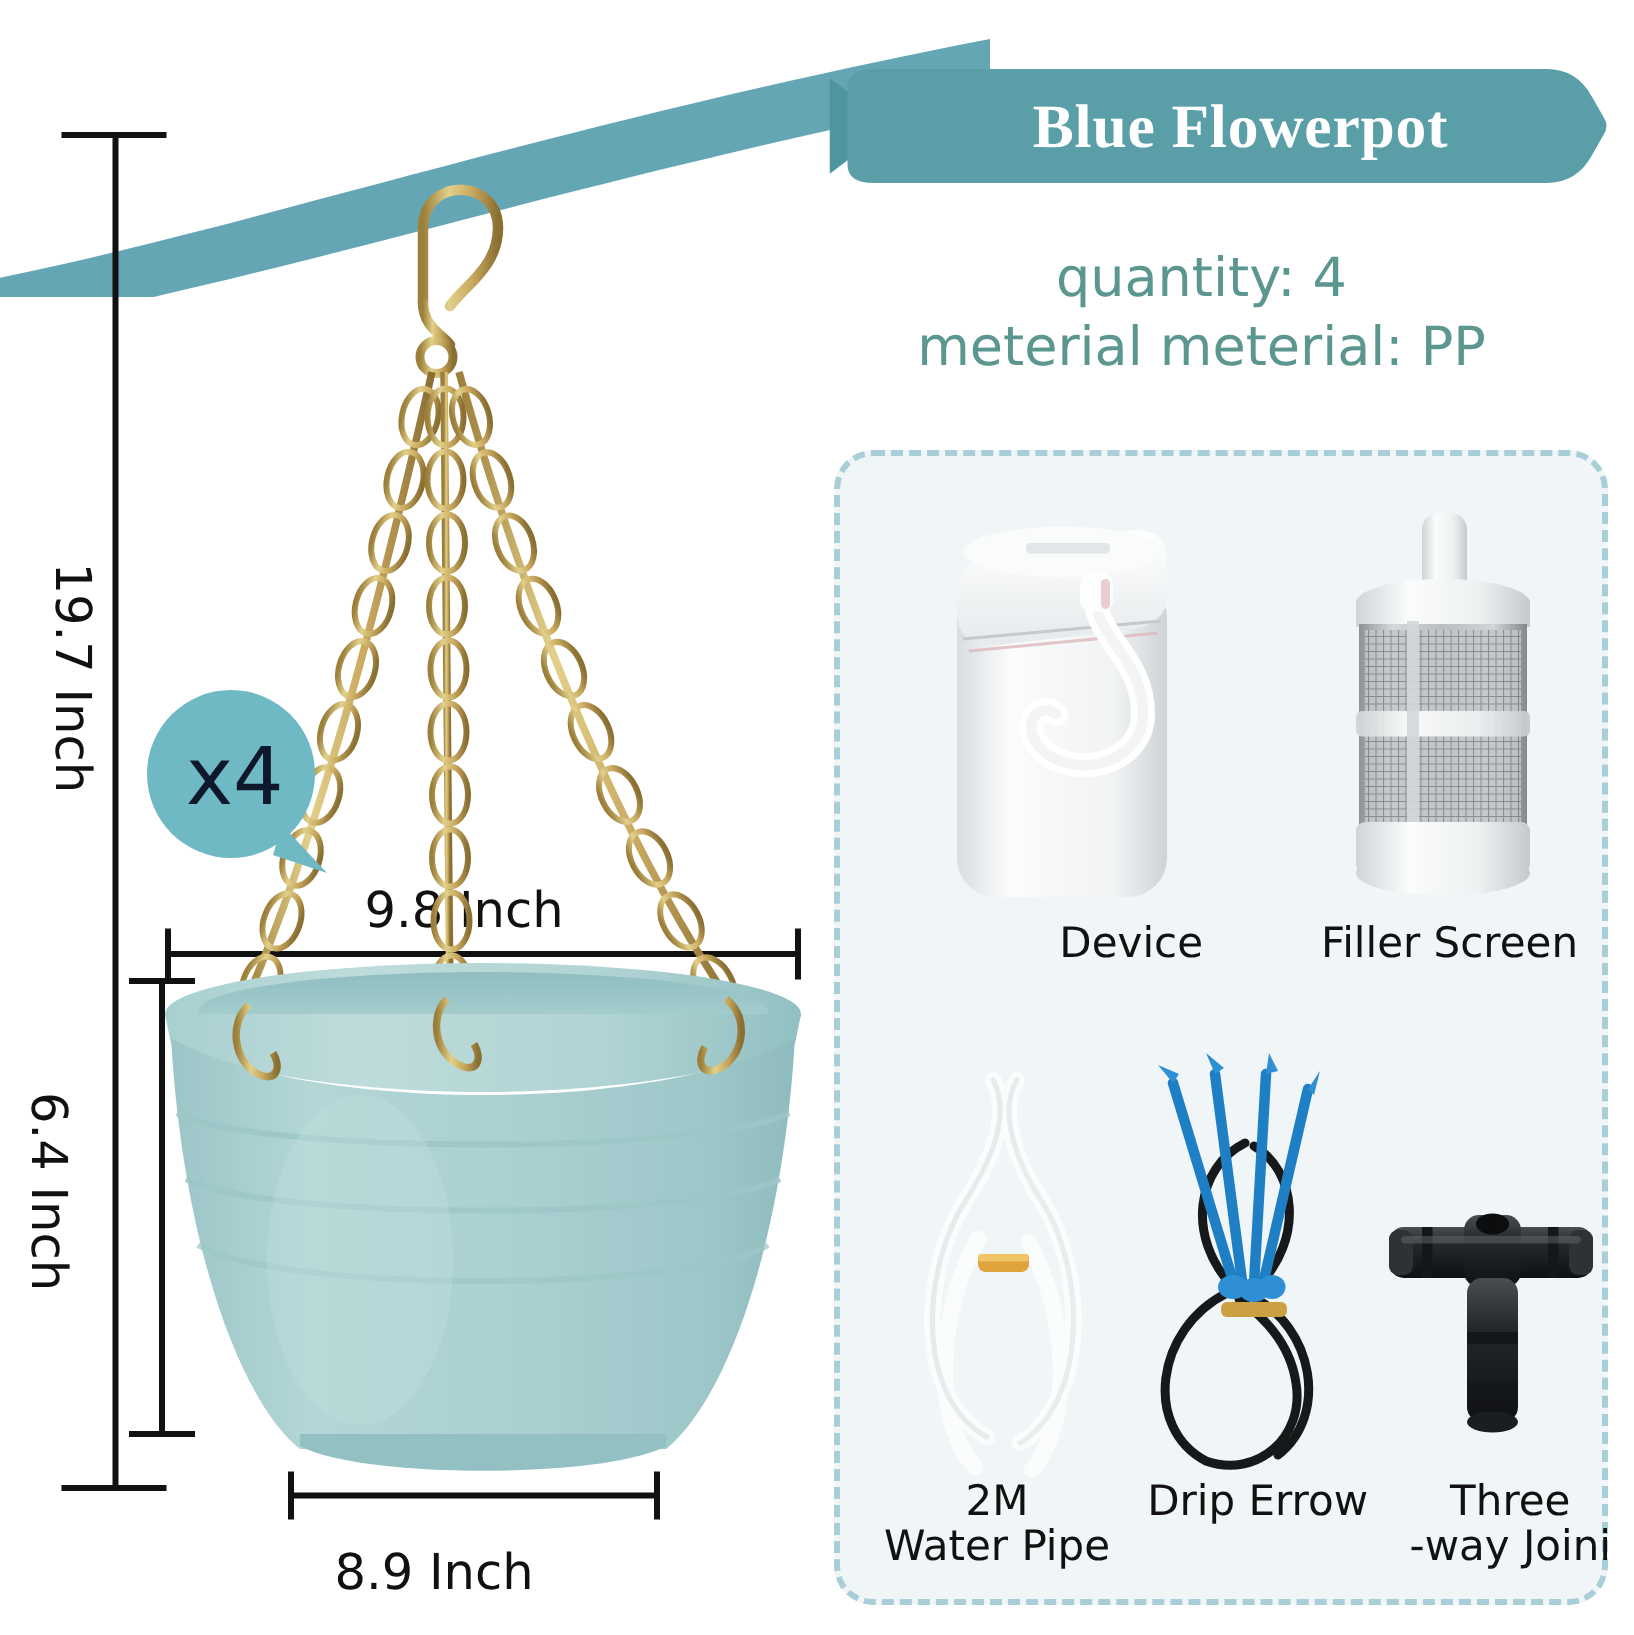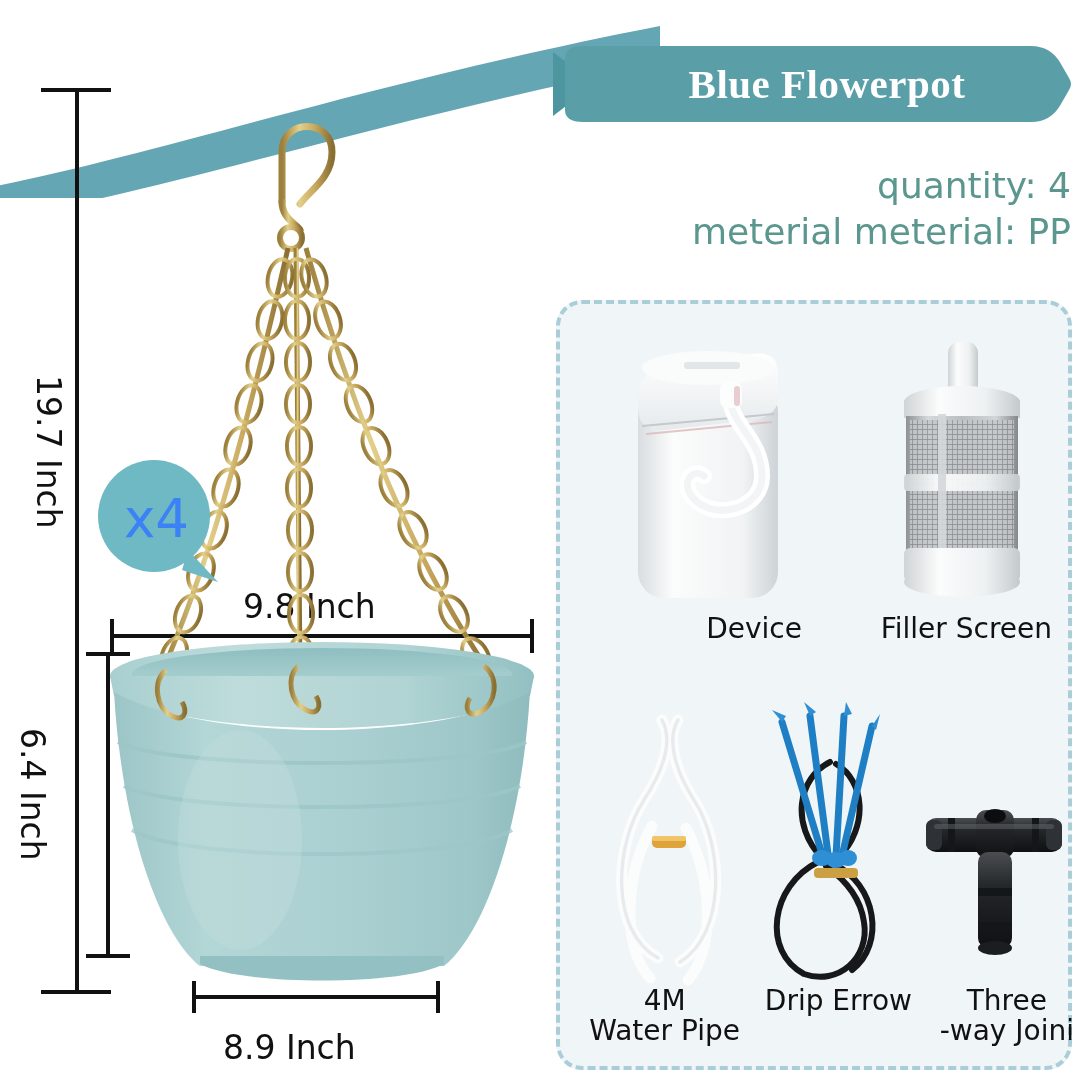--- a/index.html
+++ b/index.html
@@ -20,21 +20,21 @@
     position: absolute; left: 0; top: 0; width: 100%; height: 100%;
     display: flex; align-items: center; justify-content: center;
     color: #ffffff; font-size: 41px; font-weight: bold;
     font-family: "Liberation Serif", serif;
     letter-spacing: .5px; white-space: nowrap; padding-left: 28px;
   }
 
   
   .specs {
     position: absolute; right: 18px; top: 163px; width: 540px;
-    text-align: right; color: #5b968f; font-size: 36px; line-height: 1.28;
+    text-align: center; color: #5b968f; font-size: 36px; line-height: 1.28;
     font-family: "DejaVu Sans", sans-serif; font-weight: 400;
   }
   .specs div { white-space: nowrap; }
 
   
   .acc-panel {
     position: absolute; left: 556px; top: 300px; width: 516px; height: 770px;
     border: 4px dashed #a9ced8; border-radius: 26px;
     background: #f0f5f7;
   }
@@ -53,21 +53,21 @@
     font-family: "DejaVu Sans", sans-serif; white-space: nowrap;
   }
   .dim-vert { transform-origin: 0 0; transform: rotate(90deg); }
 
   
   .badge {
     position: absolute; left: 96px; top: 458px; width: 125px; height: 125px;
   }
   .badge-text {
     position: absolute; inset: 0; display: flex; align-items: center; justify-content: center;
-    color: #3b82f6; font-size: 53px; font-family: "DejaVu Sans", sans-serif;
+    color: #0f172a; font-size: 53px; font-family: "DejaVu Sans", sans-serif;
     padding-bottom: 4px; padding-right: 4px;
   }
 
   
   .pot-art { position: absolute; left: 100px; top: 70px; width: 470px; height: 930px; }
 </style>
 </head>
 <body>
 
 <div id="stage">
@@ -303,21 +303,21 @@
             <path d="M 50 282 C 22 252, 24 180, 52 130"></path>
             <path d="M 88 284 C 116 250, 112 182, 86 132"></path>
           </g>
           <g fill="none" stroke="#e4e8ea" stroke-width="3.5" stroke-linecap="round" opacity=".8">
             <path d="M 58 262 C 10 236, 14 150, 44 104 C 62 76, 74 46, 62 24"></path>
             <path d="M 80 266 C 126 238, 124 150, 94 104 C 76 76, 66 44, 78 24"></path>
           </g>
           <rect x="52" y="140" width="34" height="12" rx="5" fill="#e0a23a"></rect>
           <rect x="52" y="140" width="34" height="5" rx="2" fill="#f2c468"></rect>
         </svg>
-        <div class="acc-label">4M
+        <div class="acc-label">2M
 Water Pipe</div>
       </div>
 
       <div class="acc-cell" style="left:172px; top:382px; width:180px;">
         <svg class="acc-art" width="160" height="300" viewBox="0 0 160 300">
 
           <g fill="none" stroke="#17181a" stroke-width="6" stroke-linecap="round">
             <path d="M 66 176 C 18 200, 10 266, 52 288 C 86 300, 118 272, 112 236 C 108 208, 88 190, 74 180"></path>
             <path d="M 82 178 C 124 198, 134 258, 100 284"></path>
             <path d="M 70 172 C 38 138, 46 92, 78 76"></path>

